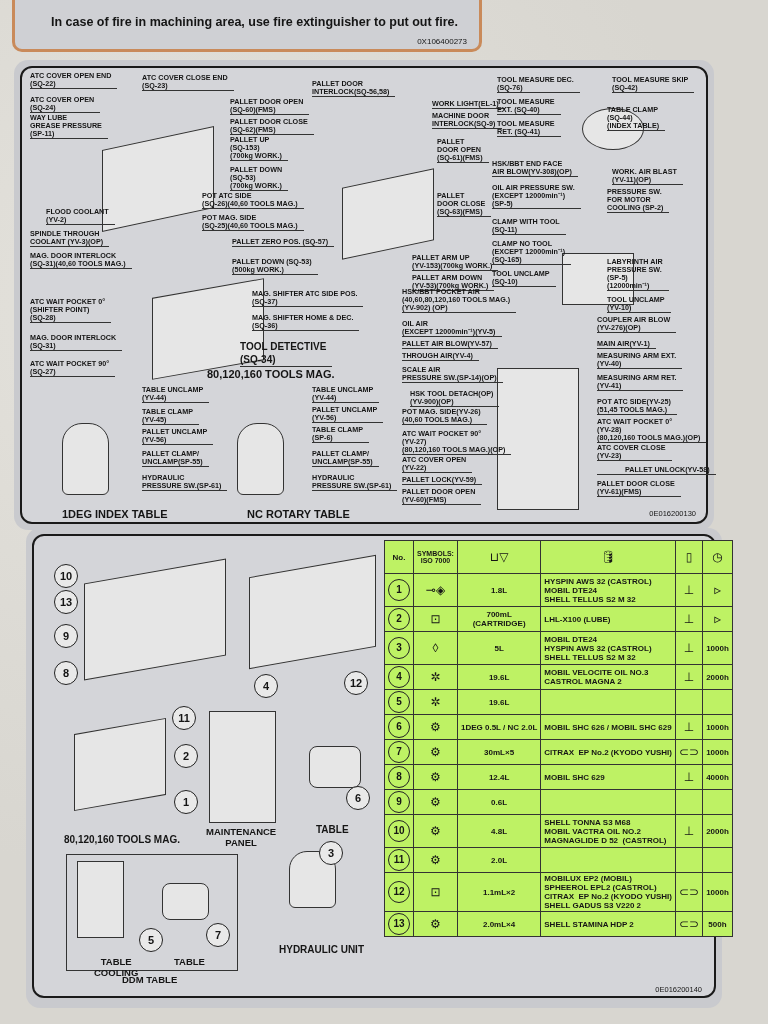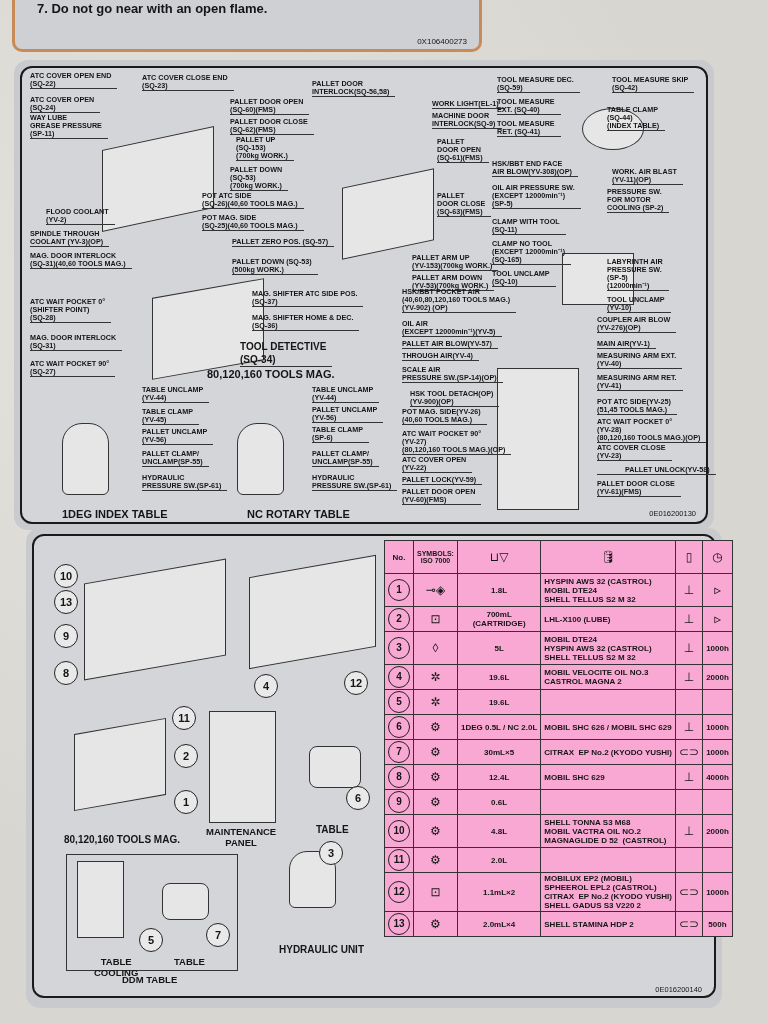--- a/index.html
+++ b/index.html
@@ -22,34 +22,34 @@
   .p2 .plate-inner{left:6px;top:6px;right:6px;bottom:10px;}
   .lbl{position:absolute;font-weight:bold;font-size:9px;line-height:10px;white-space:pre;
        border-bottom:1px solid #333;padding-right:6px;}
   .big{position:absolute;font-weight:bold;font-size:11px;white-space:pre;}
   .code{position:absolute;font-size:7.5px;}
   .mach{position:absolute;border:1.5px solid #333;background:#e6e6e6;}
   .num{position:absolute;width:22px;height:22px;border:1.5px solid #222;border-radius:50%;
        background:#e9e9e9;font-weight:bold;font-size:11px;text-align:center;line-height:22px;}
   
   table.lube{position:absolute;left:384px;top:540px;width:318px;border-collapse:collapse;
-             font-size:8px;font-weight:bold;background:#f9a8d4;}
+             font-size:8px;font-weight:bold;background:#bef264;}
   table.lube td, table.lube th{border:1px solid #333;padding:1px 3px;text-align:center;}
   table.lube td.oil{text-align:left;white-space:pre;line-height:9px;}
   table.lube .n{width:20px;height:20px;border:1.2px solid #222;border-radius:50%;display:inline-block;
                 line-height:20px;font-size:10px;}
   .ico{font-size:12px;font-weight:normal;}
 </style>
 </head>
 <body>
 
 <div class="wall"></div>
 
 <div class="warn">
-  <div class="l1">7. Do not go near with an open flame.</div>
+  <div class="l2">In case of fire in machining area, use fire extinguisher to put out fire.</div>
   <div class="code">0X106400273</div>
 </div>
 
 <div class="plate p1">
   <div class="plate-inner" id="p1in">
     <div class="mach" style="left:80px;top:70px;width:110px;height:80px;transform:skewY(-12deg);"></div>
     <div class="mach" style="left:320px;top:110px;width:90px;height:70px;transform:skewY(-12deg);"></div>
     <div class="mach" style="left:560px;top:40px;width:60px;height:40px;border-radius:50%;"></div>
     <div class="mach" style="left:540px;top:185px;width:70px;height:50px;"></div>
     <div class="mach" style="left:130px;top:220px;width:110px;height:80px;transform:skewY(-10deg);"></div>
@@ -65,21 +65,21 @@
 GREASE PRESSURE
 (SP-11)</div>
         <div class="lbl" style="left: 120px; top: 6px; font-size: 7.2px; line-height: 8px;">ATC COVER CLOSE END
 (SQ-23)</div>
         <div class="lbl" style="left: 290px; top: 12px; font-size: 7.2px; line-height: 8px;">PALLET DOOR
 INTERLOCK(SQ-56,58)</div>
         <div class="lbl" style="left: 208px; top: 30px; font-size: 7.2px; line-height: 8px;">PALLET DOOR OPEN
 (SQ-60)(FMS)</div>
         <div class="lbl" style="left: 208px; top: 50px; font-size: 7.2px; line-height: 8px;">PALLET DOOR CLOSE
 (SQ-62)(FMS)</div>
-        <div class="lbl" style="left: 214px; top: 68px; font-size: 7.2px; line-height: 8px;">PALLET UP
+        <div class="lbl" style="left: 208px; top: 68px; font-size: 7.2px; line-height: 8px;">PALLET UP
 (SQ-153)
 (700kg WORK.)</div>
         <div class="lbl" style="left: 208px; top: 98px; font-size: 7.2px; line-height: 8px;">PALLET DOWN
 (SQ-53)
 (700kg WORK.)</div>
         <div class="lbl" style="left: 410px; top: 32px; font-size: 7.2px; line-height: 8px;">WORK LIGHT(EL-1)</div>
         <div class="lbl" style="left: 410px; top: 44px; font-size: 7.2px; line-height: 8px;">MACHINE DOOR
 INTERLOCK(SQ-9)</div>
         <div class="lbl" style="left: 415px; top: 70px; font-size: 7.2px; line-height: 8px;">PALLET
 DOOR OPEN
@@ -98,21 +98,21 @@
         <div class="lbl" style="left: 210px; top: 170px; font-size: 7.2px; line-height: 8px;">PALLET ZERO POS. (SQ-57)</div>
         <div class="lbl" style="left: 8px; top: 184px; font-size: 7.2px; line-height: 8px;">MAG. DOOR INTERLOCK
 (SQ-31)(40,60 TOOLS MAG.)</div>
         <div class="lbl" style="left: 390px; top: 186px; font-size: 7.2px; line-height: 8px;">PALLET ARM UP
 (YV-153)(700kg WORK.)</div>
         <div class="lbl" style="left: 210px; top: 190px; font-size: 7.2px; line-height: 8px;">PALLET DOWN (SQ-53)
 (500kg WORK.)</div>
         <div class="lbl" style="left: 390px; top: 206px; font-size: 7.2px; line-height: 8px;">PALLET ARM DOWN
 (YV-53)(700kg WORK.)</div>
         <div class="lbl" style="left: 475px; top: 8px; font-size: 7.2px; line-height: 8px;">TOOL MEASURE DEC.
-(SQ-59)</div>
+(SQ-76)</div>
         <div class="lbl" style="left: 590px; top: 8px; font-size: 7.2px; line-height: 8px;">TOOL MEASURE SKIP
 (SQ-42)</div>
         <div class="lbl" style="left: 475px; top: 30px; font-size: 7.2px; line-height: 8px;">TOOL MEASURE
 EXT. (SQ-40)</div>
         <div class="lbl" style="left: 475px; top: 52px; font-size: 7.2px; line-height: 8px;">TOOL MEASURE
 RET. (SQ-41)</div>
         <div class="lbl" style="left: 585px; top: 38px; font-size: 7.2px; line-height: 8px;">TABLE CLAMP
 (SQ-44)
 (INDEX TABLE)</div>
         <div class="lbl" style="left: 470px; top: 92px; font-size: 7.2px; line-height: 8px;">HSK/BBT END FACE

